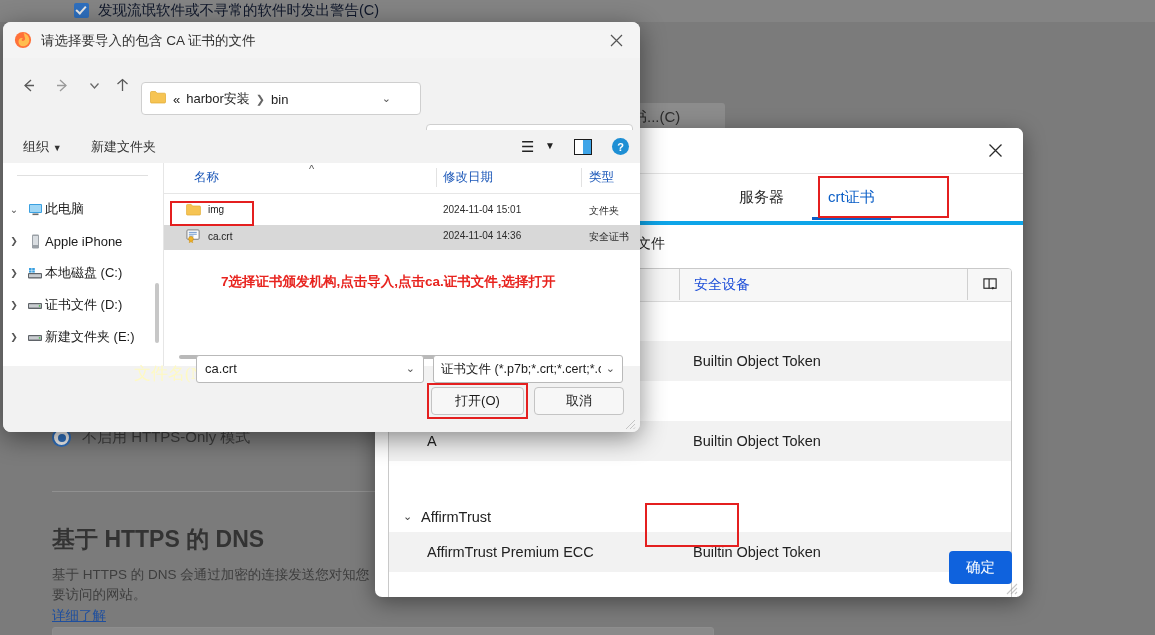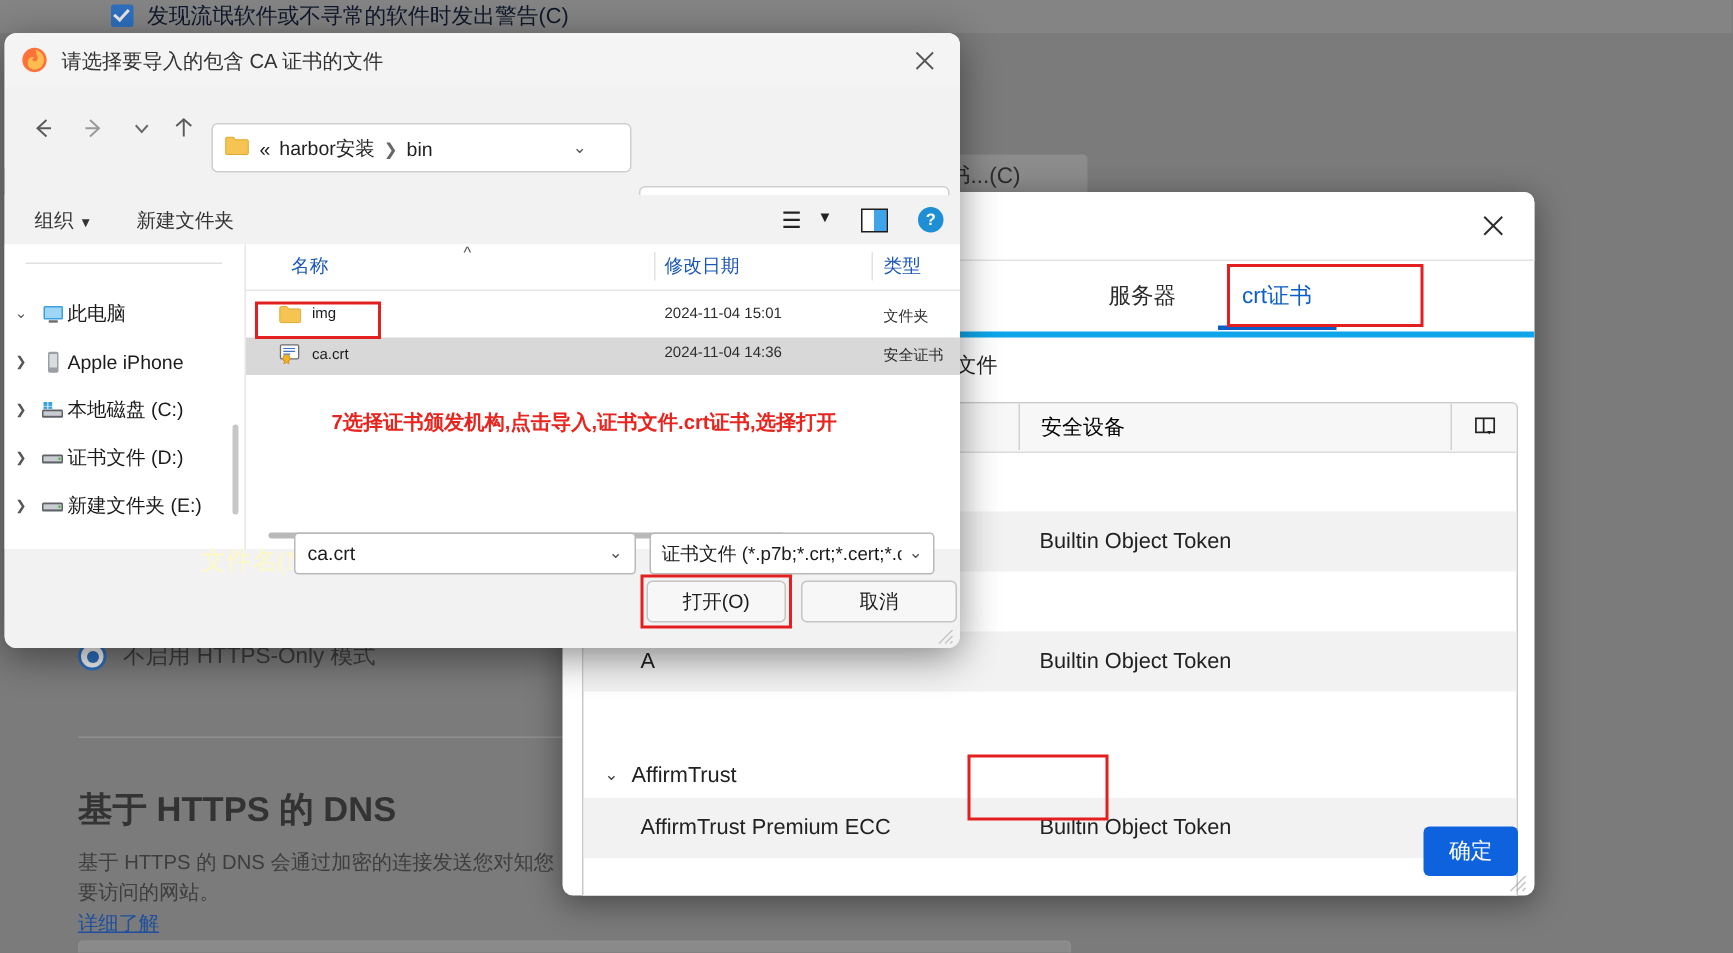--- a/index.html
+++ b/index.html
@@ -52,21 +52,21 @@
   .tab.t-auth:after{content:"";position:absolute;left:0;right:0;bottom:0;height:3px;background:#0b5fc7;}
   .tab-hl{position:absolute;left:443px;top:2px;width:131px;height:42px;border:2.5px solid #e41f1f;box-sizing:border-box;}
   .cm-sub-clip{position:absolute;left:0;top:100px;width:648px;height:34px;overflow:hidden;}
   .cm-sub-clip span{position:absolute;left:14px;top:7px;font-size:14px;color:#222;white-space:nowrap;}
 
   .certlist{position:absolute;left:13px;top:140px;width:622px;height:353px;border:1px solid #c9c9c9;
     border-radius:4px;background:#fff;overflow:hidden;}
   .cl-head{position:absolute;left:0;top:0;width:622px;height:32px;background:#f7f7f7;border-bottom:1px solid #dcdcdc;}
   .cl-head .c1{position:absolute;left:0;top:0;width:290px;height:31px;}
   .cl-head .c2{position:absolute;left:290px;top:0;width:288px;height:31px;border-left:1px solid #d0d0d0;
-    display:flex;align-items:center;padding-left:14px;box-sizing:border-box;font-size:14px;color:#000000;}
+    display:flex;align-items:center;padding-left:14px;box-sizing:border-box;font-size:14px;color:#1d4ed8;}
   .cl-head .c3{position:absolute;left:578px;top:0;width:44px;height:31px;border-left:1px solid #d0d0d0;
     display:flex;align-items:center;justify-content:center;}
   .cl-rows{position:absolute;left:0;top:32px;width:622px;}
   .cl-row{position:relative;height:40px;display:flex;align-items:center;font-size:14.5px;color:#222;}
   .cl-row.alt{background:#f2f2f2;}
   .cl-row .nm{position:absolute;left:14px;}
   .cl-row .nm.child{left:38px;}
   .cl-row .dev{position:absolute;left:304px;}
   .chev{display:inline-block;width:13px;margin-right:5px;color:#444;font-size:11px;}
   .import-hl{position:absolute;left:645px;top:503px;width:94px;height:44px;border:2.5px solid #e41f1f;box-sizing:border-box;}
@@ -130,21 +130,21 @@
   .fd-foot{position:absolute;left:0;top:344px;width:637px;height:66px;background:#f2f2f2;}
   .fn-label{position:absolute;left:134px;top:362px;font-size:17px;color:#fef9c3;font-family:Liberation Serif, serif;}
   .fn-input{position:absolute;left:196px;top:355px;width:226px;height:26px;background:#fff;border:1px solid #b9b9b9;border-radius:3px;}
   .fn-val{position:absolute;left:8px;top:5px;font-size:13px;color:#1b1b1b;}
   .fn-chev{position:absolute;right:8px;top:6px;color:#555;font-size:11px;}
   .ft-input{position:absolute;left:433px;top:355px;width:188px;height:26px;background:#fff;border:1px solid #b9b9b9;border-radius:3px;}
   .ft-val{position:absolute;left:7px;top:5px;font-size:12.5px;color:#1b1b1b;white-space:nowrap;overflow:hidden;width:160px;}
   .ft-chev{position:absolute;right:7px;top:6px;color:#555;font-size:11px;}
   .fd-open{position:absolute;left:431px;top:387px;width:93px;height:28px;background:#f7f7f7;border:1px solid #c4c4c4;
     border-radius:4px;font-size:13px;color:#1b1b1b;font-family:inherit;display:flex;align-items:center;justify-content:center;}
-  .fd-cancel{position:absolute;left:534px;top:387px;width:104px;height:28px;background:#f7f7f7;border:1px solid #c4c4c4;
+  .fd-cancel{position:absolute;left:534px;top:387px;width:90px;height:28px;background:#f7f7f7;border:1px solid #c4c4c4;
     border-radius:4px;font-size:13px;color:#1b1b1b;font-family:inherit;display:flex;align-items:center;justify-content:center;}
   .open-hl{position:absolute;left:427px;top:383px;width:101px;height:36px;border:2.5px solid #e41f1f;box-sizing:border-box;}
   .fd-grip{position:absolute;right:6px;bottom:5px;width:11px;height:11px;opacity:.5;}
 </style>
 </head>
 <body>
 
 <div id="root">
 
   <div class="bg-page">
@@ -433,21 +433,21 @@
         </div>
 
         <div class="hscroll" style="left:15px;top:192px;"></div>
       </div>
     </div>
 
     <div class="fd-foot"></div>
   </div>
 
   <div class="crt-hl"></div>
-  <div class="annot">7选择证书颁发机构,点击导入,证书文件.crt证书,选择打开</div>
+  <div class="annot">7选择证书颁发机构,点击导入,点击ca.证书文件,选择打开</div>
 
   <div class="fn-label">文件名(N):</div>
   <div class="fn-input">
     <div class="fn-val">ca.crt</div>
     <div class="fn-chev">⌄</div>
   </div>
   <div class="ft-input">
     <div class="ft-val">证书文件 (*.p7b;*.crt;*.cert;*.c</div>
     <div class="ft-chev">⌄</div>
   </div>

